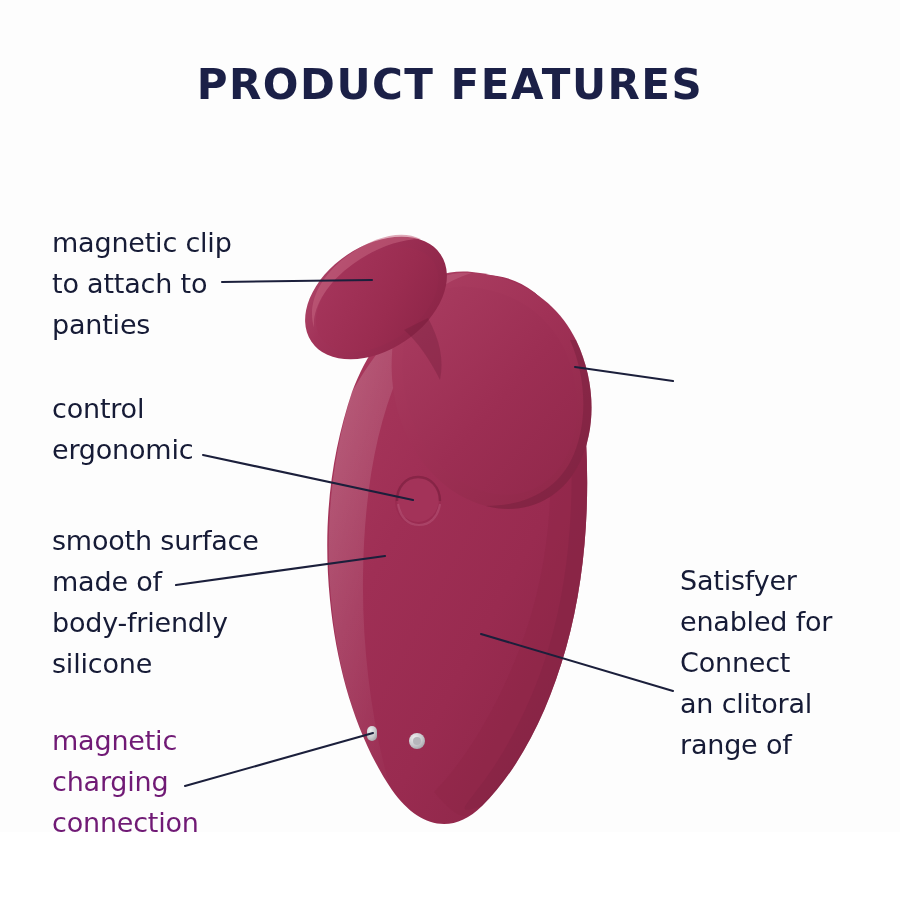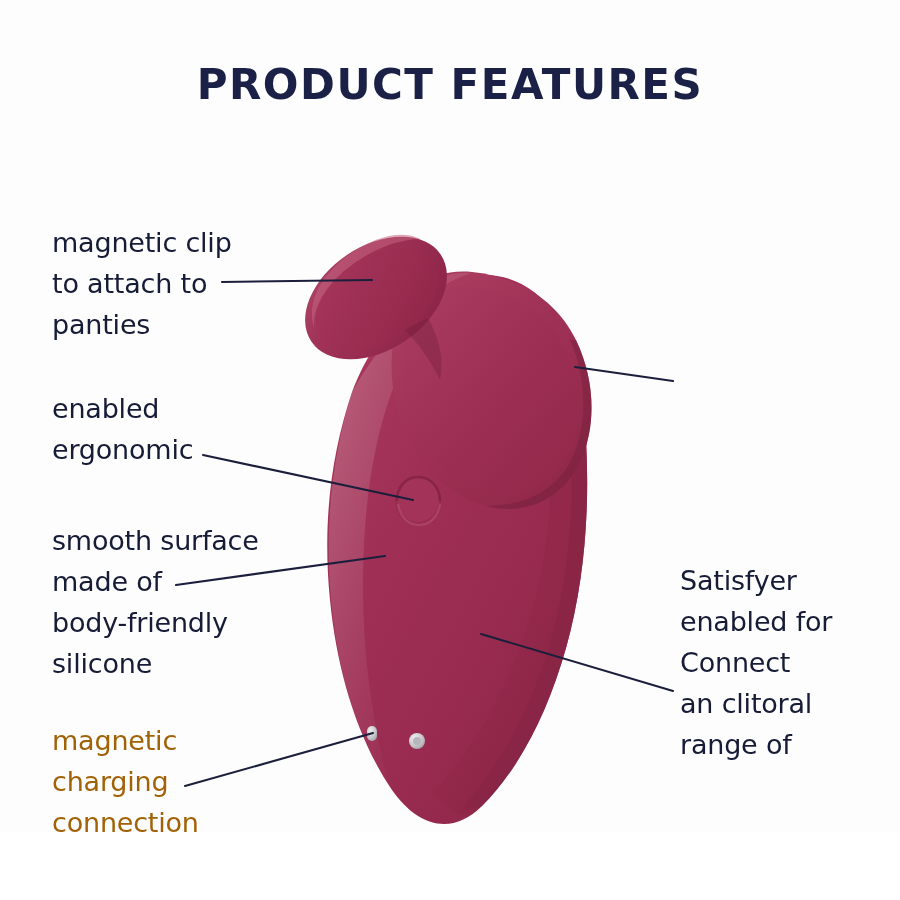--- a/index.html
+++ b/index.html
@@ -200,32 +200,32 @@
     </g>
   </svg>
 
   <div class="label" id="lbl-clip" style="color: rgb(22, 27, 54);">
     <span>magnetic clip</span>
     <span>to attach to</span>
     <span>panties</span>
   </div>
 
   <div class="label" id="lbl-control" style="color: rgb(22, 27, 54);">
-    <span>enabled</span>
+    <span>control</span>
     <span>ergonomic</span>
   </div>
 
   <div class="label" id="lbl-smooth" style="color: rgb(22, 27, 54);">
     <span>smooth surface</span>
     <span>made of</span>
     <span>body-friendly</span>
     <span>silicone</span>
   </div>
 
-  <div class="label" id="lbl-charging" style="color: #a16207;">
+  <div class="label" id="lbl-charging" style="color: #701a75;">
     <span>magnetic</span>
     <span>charging</span>
     <span>connection</span>
   </div>
 
 
   <div class="label right" id="lbl-connect" style="color: rgb(22, 27, 54);">
     <span>Satisfyer</span>
     <span>enabled for</span>
     <span>Connect</span>

